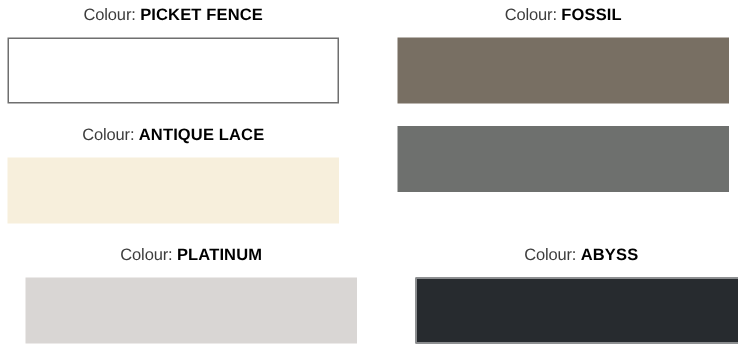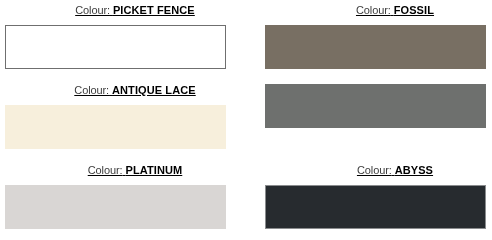--- a/index.html
+++ b/index.html
@@ -19,30 +19,29 @@
   #swatch-grid {
     position: relative;
     width: 492px;
     height: 236px;
     box-sizing: border-box;
   }
 
   
   .swatch-cell {
     position: absolute;
-    width: 260px;
+    width: 221px;
     box-sizing: border-box;
-    text-decoration: underline;
   }
   .col-left  { left: 5px; }
   .col-right { left: 265px; }
 
   .row-1 { top: 4px; }
   .row-2 { top: 84px; }
-  .row-3 { top: 164px; }
+  .row-3 { top: 164px; margin-left: 12px; }
 
   .swatch-label {
     text-align: center;
     font-size: 11px;
     line-height: 13px;
     letter-spacing: -0.1px;
     white-space: nowrap;
     margin: 0 0 8px 0;
     font-stretch: condensed;
   }

